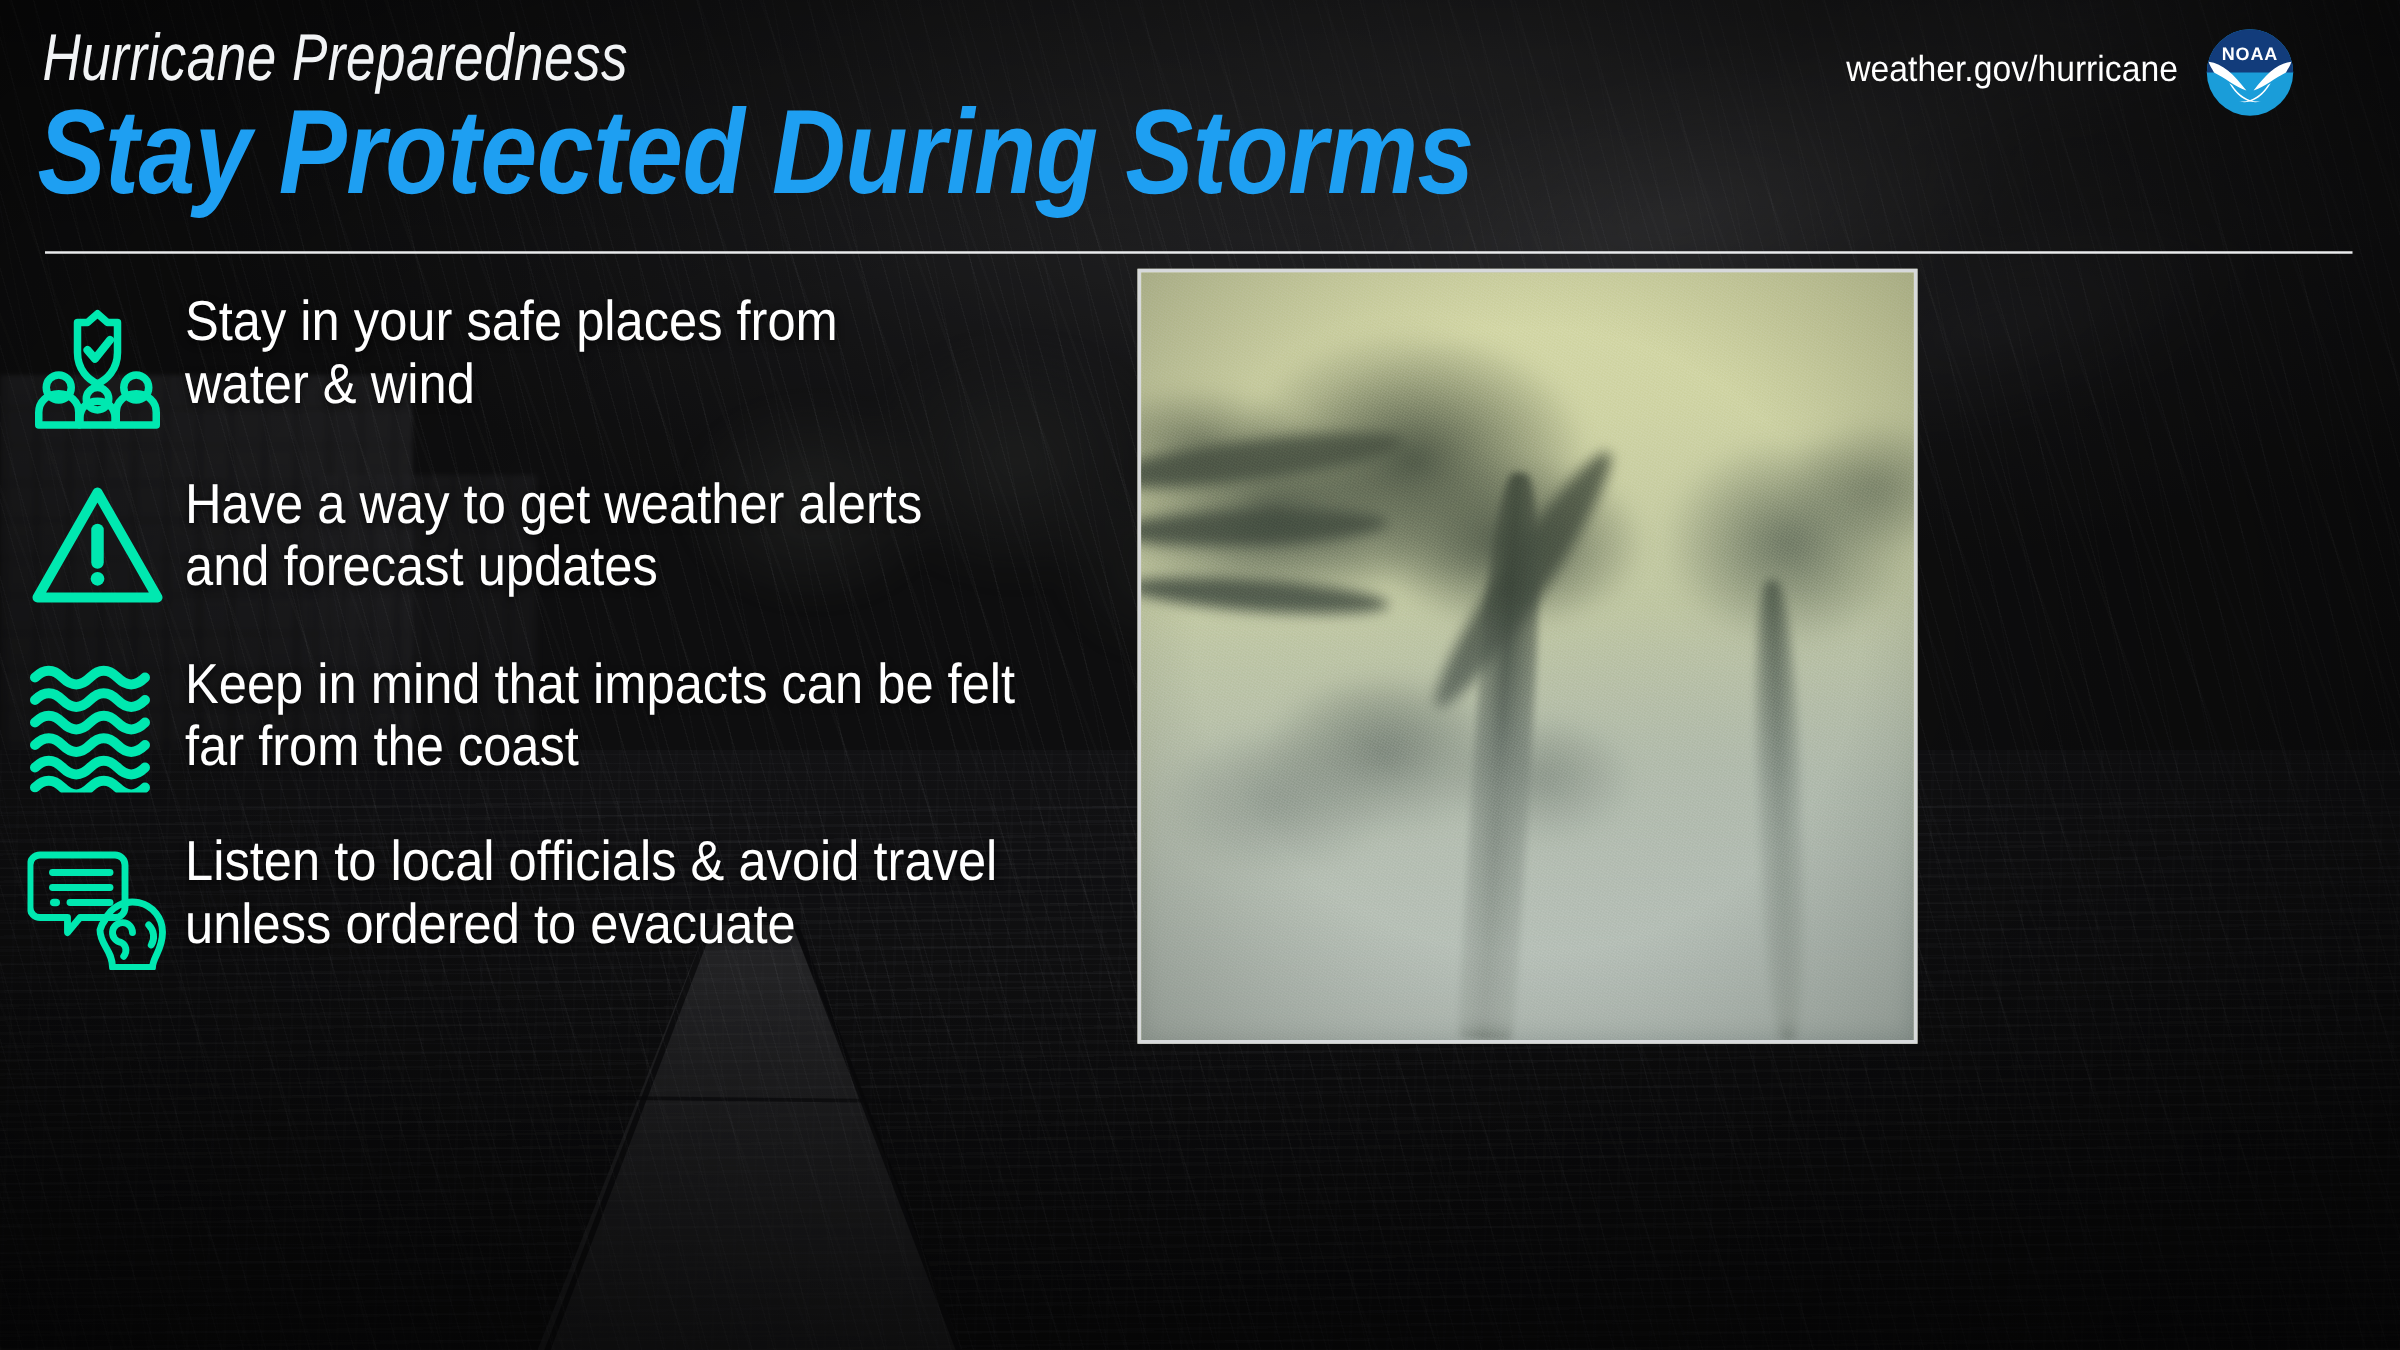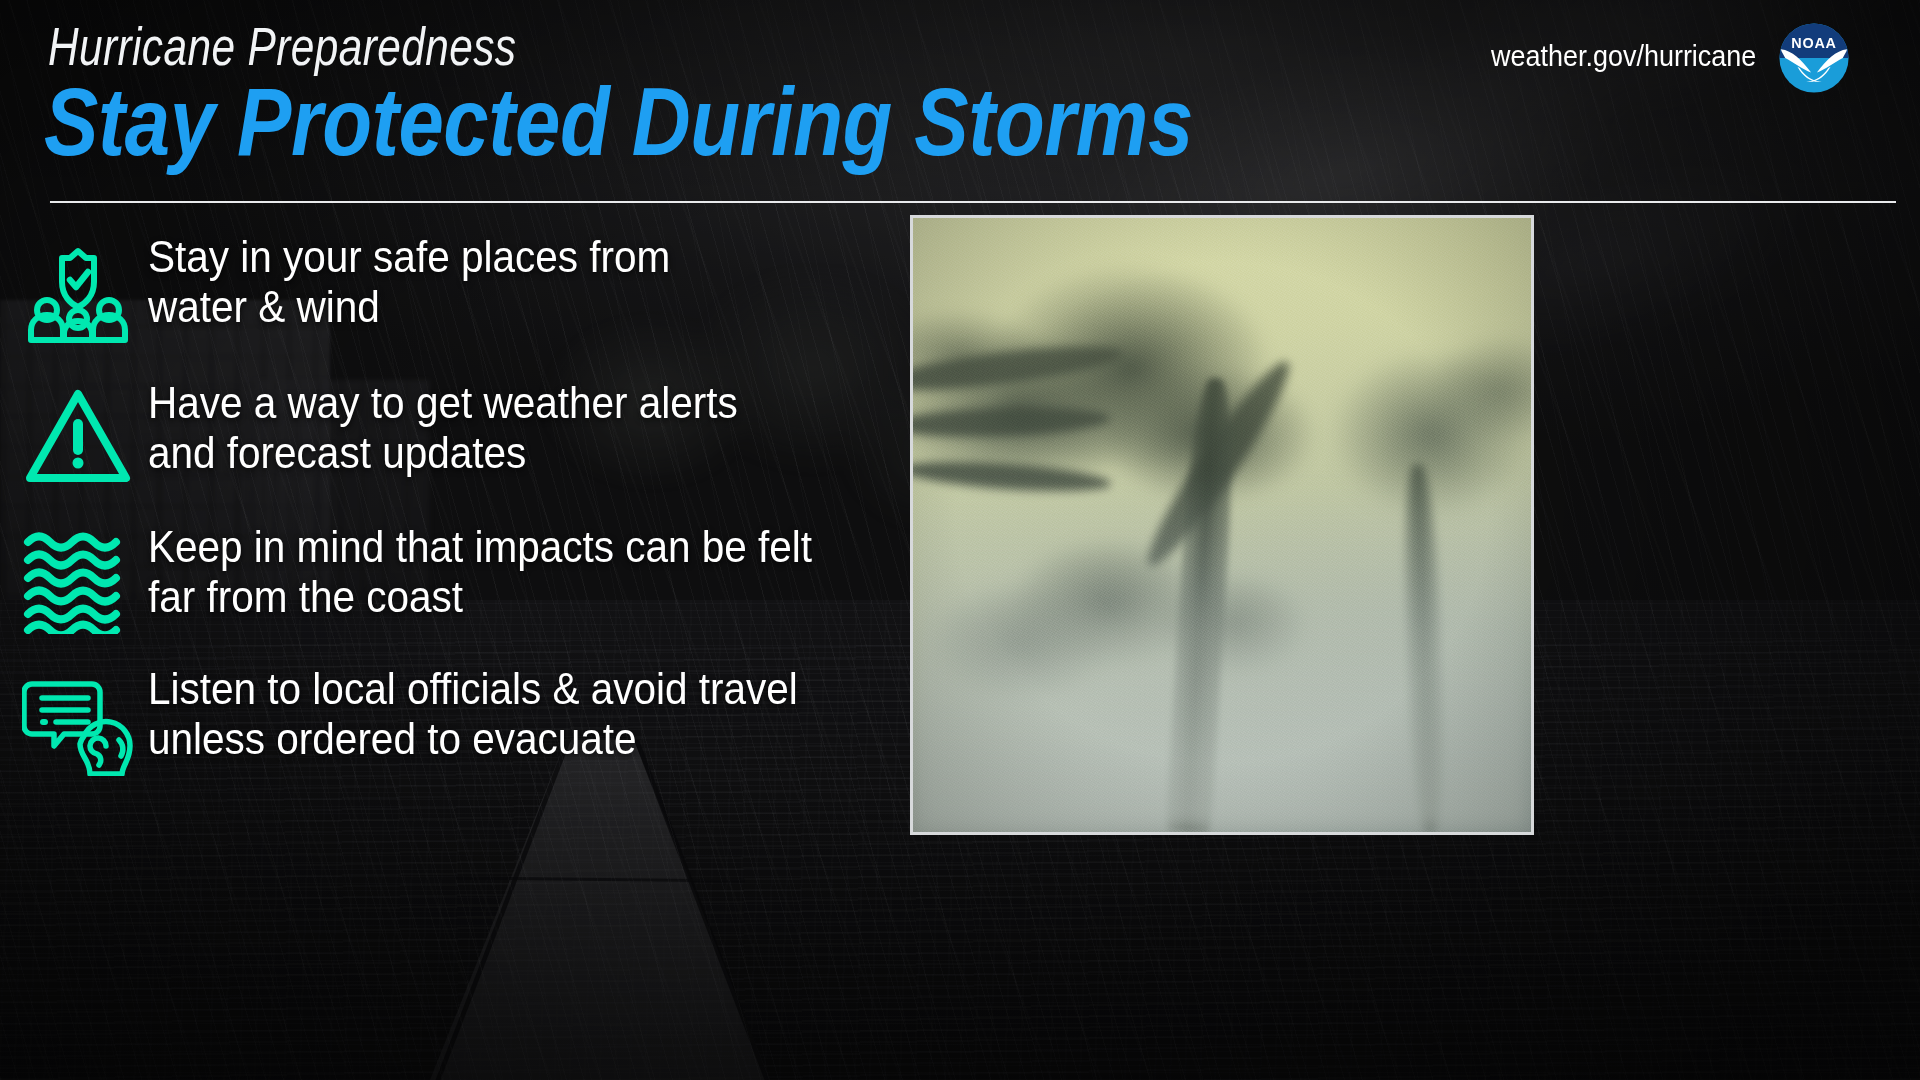--- a/index.html
+++ b/index.html
@@ -97,21 +97,21 @@
   }
   .bg-vignette {
     position:absolute; inset:0;
     background:
       radial-gradient(ellipse 1250px 760px at 46% 46%, rgba(0,0,0,0) 38%, rgba(0,0,0,.52) 100%),
       linear-gradient(180deg, rgba(0,0,0,.30) 0%, rgba(0,0,0,0) 18%, rgba(0,0,0,0) 72%, rgba(0,0,0,.40) 100%);
   }
   .bg-dim { position:absolute; inset:0; background:rgba(6,6,8,.30); }
 
   
-  #header { position:absolute; left:14px; top:0; width:1860px; height:215px; }
+  #header { position:absolute; left:0; top:0; width:1860px; height:215px; }
   .kicker {
     position:absolute; left:34px; top:16px;
     font-size:53px; font-style:italic; font-weight:300;
     color:#f2f4f6; letter-spacing:.5px;
     transform:scaleX(.80); transform-origin:left top;
     white-space:nowrap;
   }
   .maintitle {
     position:absolute; left:30px; top:72px;
     font-size:96px; font-style:italic; font-weight:bold;

